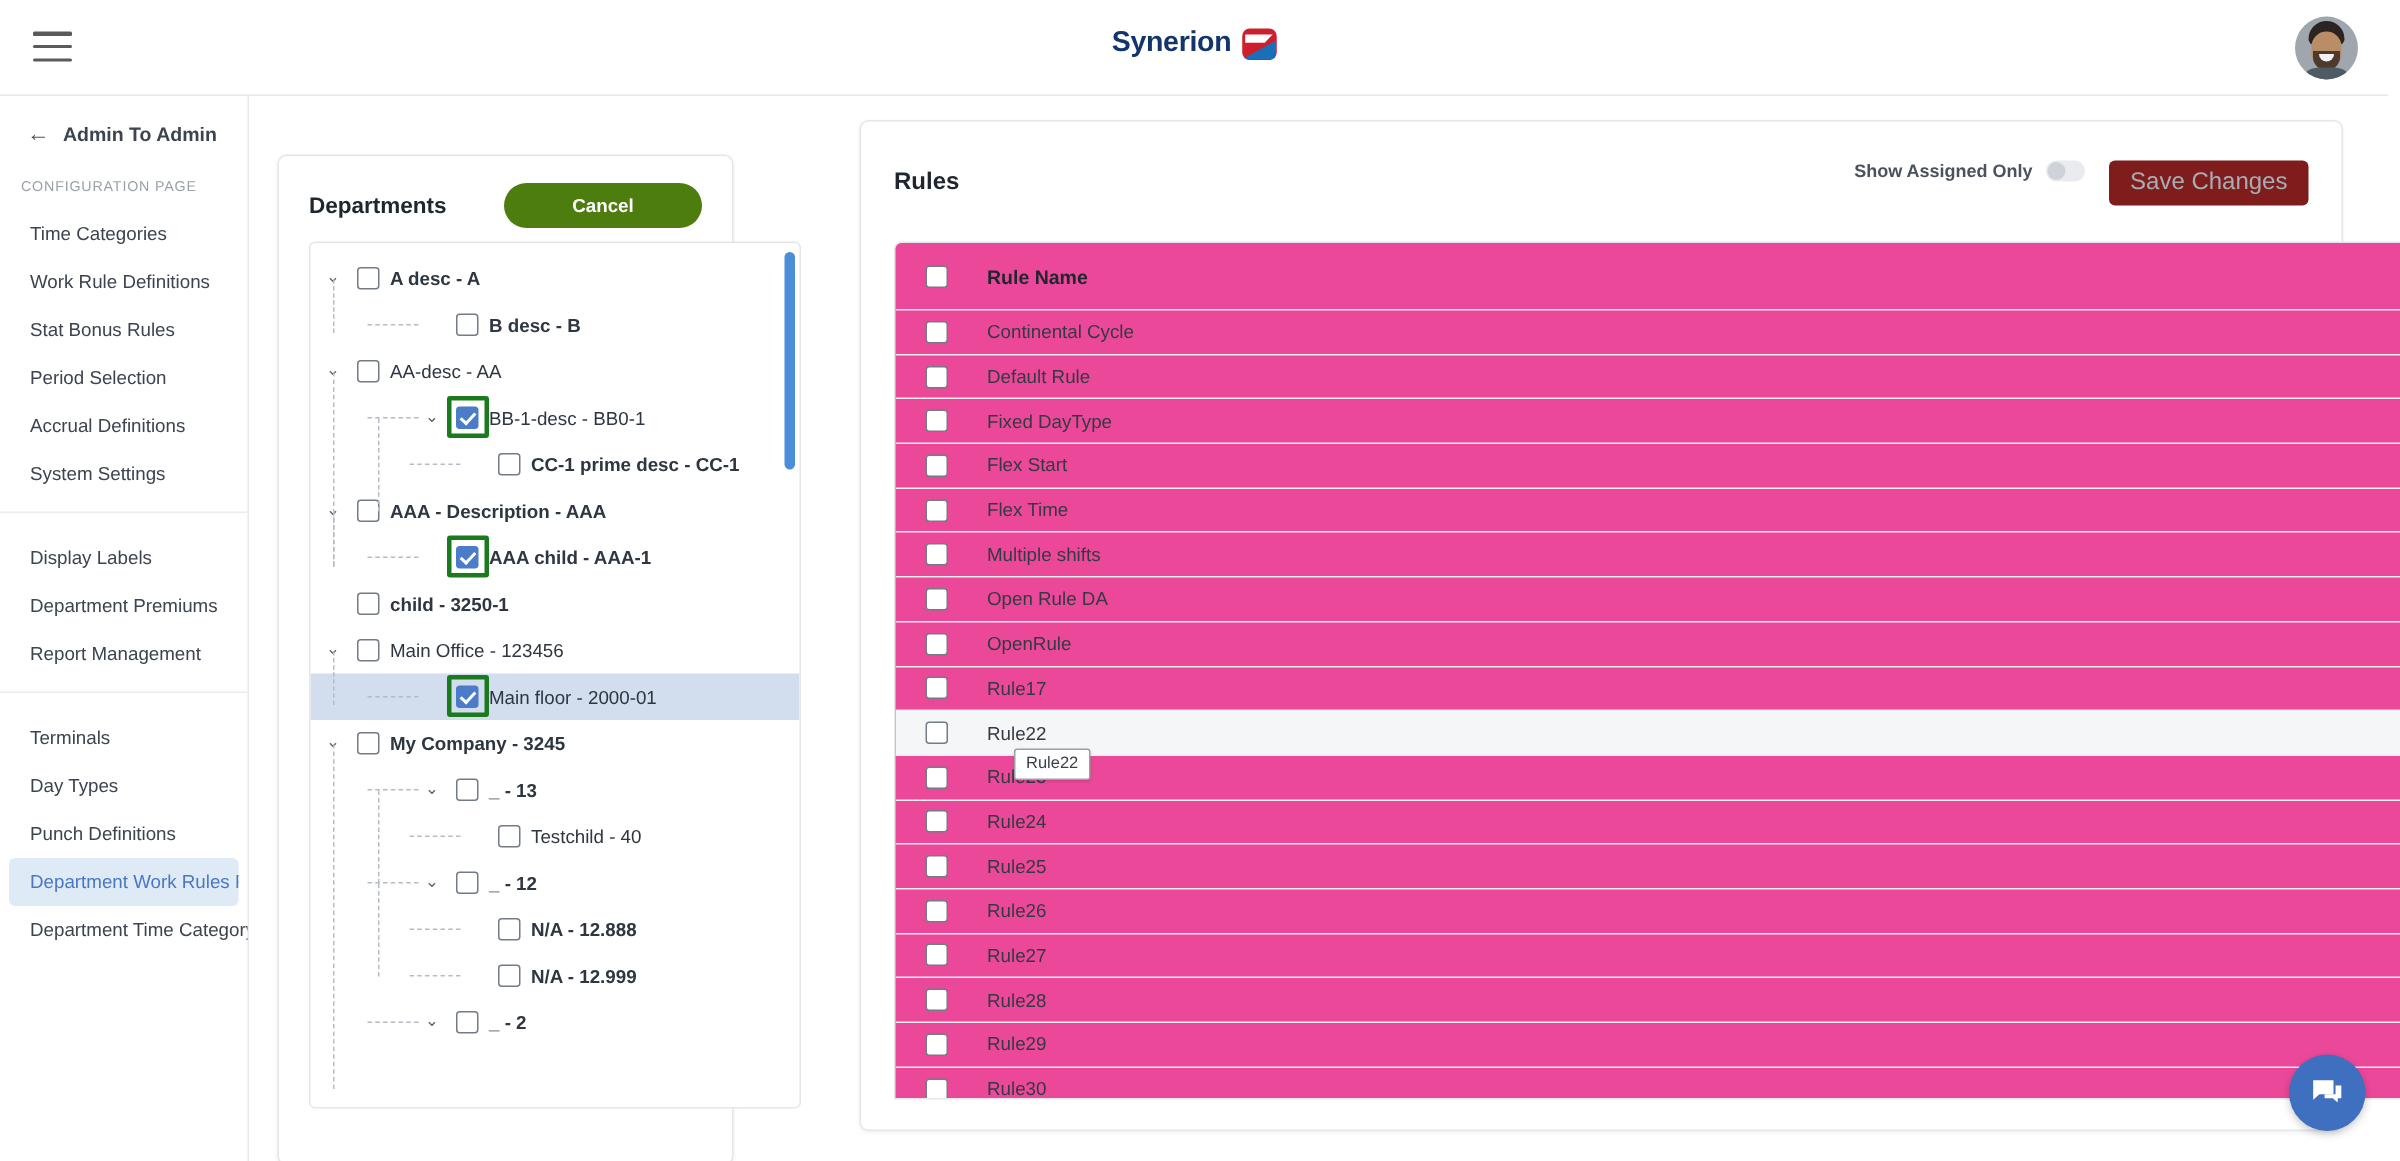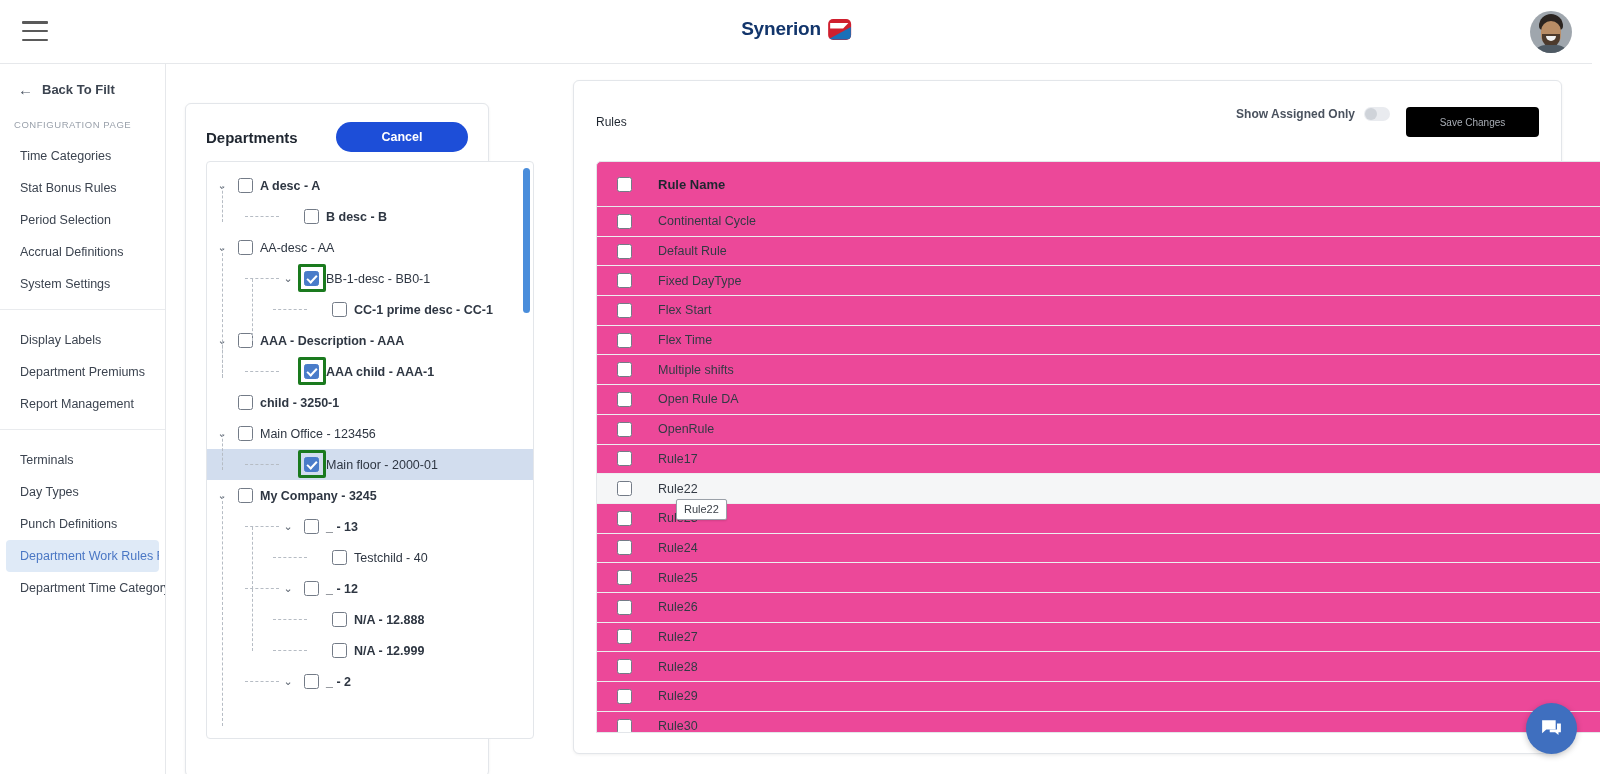--- a/index.html
+++ b/index.html
@@ -129,21 +129,21 @@
   .panel-dept { left: 185px; top: 80px; width: 304px; height: 674px; margin-top: 23px; }
   .panel-rules { left: 573px; top: 80px; width: 989px; height: 674px; }
 
   .dept-head {
     display: flex; align-items: center; justify-content: space-between;
     padding: 18px 20px 0 20px;
   }
   .dept-title { font-size: 15px; font-weight: bold; color: #1f2630; }
   .btn-cancel {
     width: 132px; height: 30px; border: none; border-radius: 15px;
-    background: #1d4ed8; color: #ffffff;
+    background: #4d7c0f; color: #ffffff;
     font-size: 12.5px; font-weight: bold;
     font-family: "Liberation Sans", sans-serif;
     cursor: pointer;
   }
 
   
   .tree-box {
     position: absolute; left: 20px; top: 57px;
     width: 328px; height: 578px;
     border: 1px solid #e3e6ea; border-radius: 4px;
@@ -197,39 +197,39 @@
     position: absolute; right: 3px; top: 6px;
     width: 7px; height: 145px; border-radius: 4px;
     background: #4a8ddb; cursor: pointer;
   }
 
   
   .rules-head {
     display: flex; align-items: center;
     padding: 26px 22px 0 22px;
   }
-  .rules-title { font-size: 12px; font-weight: normal; color: #1f2630; }
+  .rules-title { font-size: 16px; font-weight: bold; color: #1f2630; }
   .rules-head-right {
     margin-left: auto; display: flex; align-items: flex-start; gap: 16px;
   }
   .toggle-wrap { display: flex; align-items: center; gap: 9px; }
   .toggle-label { font-size: 12px; color: #4a525e; font-weight: bold; }
   .toggle {
     width: 26px; height: 14px; border-radius: 8px;
     background: #e9ebef; position: relative; cursor: pointer;
   }
   .toggle .knob {
     position: absolute; left: 1px; top: 1px;
     width: 12px; height: 12px; border-radius: 50%;
     background: #cfd3d9;
   }
   .btn-save {
     width: 133px; height: 30px;
-    background: #000000; border: none; border-radius: 4px;
-    color: #a8adb5; font-size: 10px;
+    background: #7f1d1d; border: none; border-radius: 4px;
+    color: #a8adb5; font-size: 16px;
     font-family: "Liberation Sans", sans-serif;
     cursor: default;
   }
 
   .rules-box {
     position: absolute; left: 22px; top: 80px;
     width: 1116px; height: 572px;
     border: 1px solid #e3e6ea; border-top-left-radius: 5px;
     border-top-right-radius: 5px;
     overflow: hidden; background: #ec4899;
@@ -294,26 +294,27 @@
       <div class="face"></div>
     <div class="beard"></div>
       <div class="smile"></div>
       <div class="shoulders"></div>
   </div>
 </div>
 
 <div class="sidebar">
   <div class="back-link">
     <span class="back-arrow">←</span>
-    <span>Back To Filt</span>
+    <span>Admin To Admin</span>
   </div>
   <div class="section-label">CONFIGURATION PAGE</div>
   <div id="nav-groups">
       <div class="nav-group">
         <div class="nav-item">Time Categories</div>
+        <div class="nav-item">Work Rule Definitions</div>
         <div class="nav-item">Stat Bonus Rules</div>
         <div class="nav-item">Period Selection</div>
         <div class="nav-item">Accrual Definitions</div>
         <div class="nav-item">System Settings</div>
       </div>
       <div class="nav-group">
         <div class="nav-item">Display Labels</div>
         <div class="nav-item">Department Premiums</div>
         <div class="nav-item">Report Management</div>
       </div>

